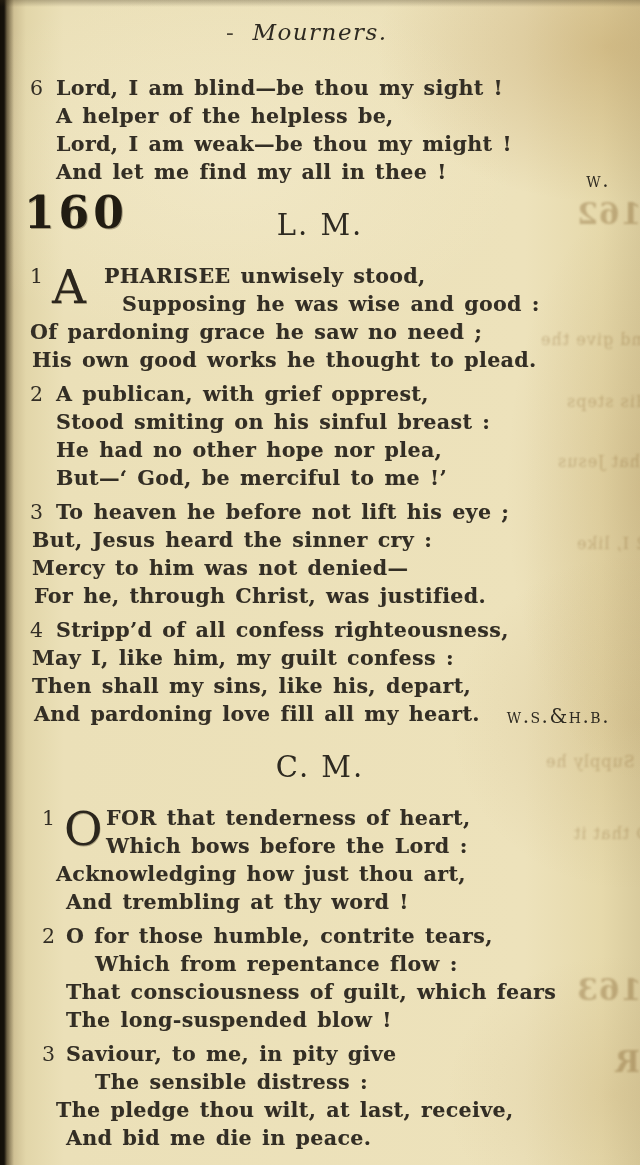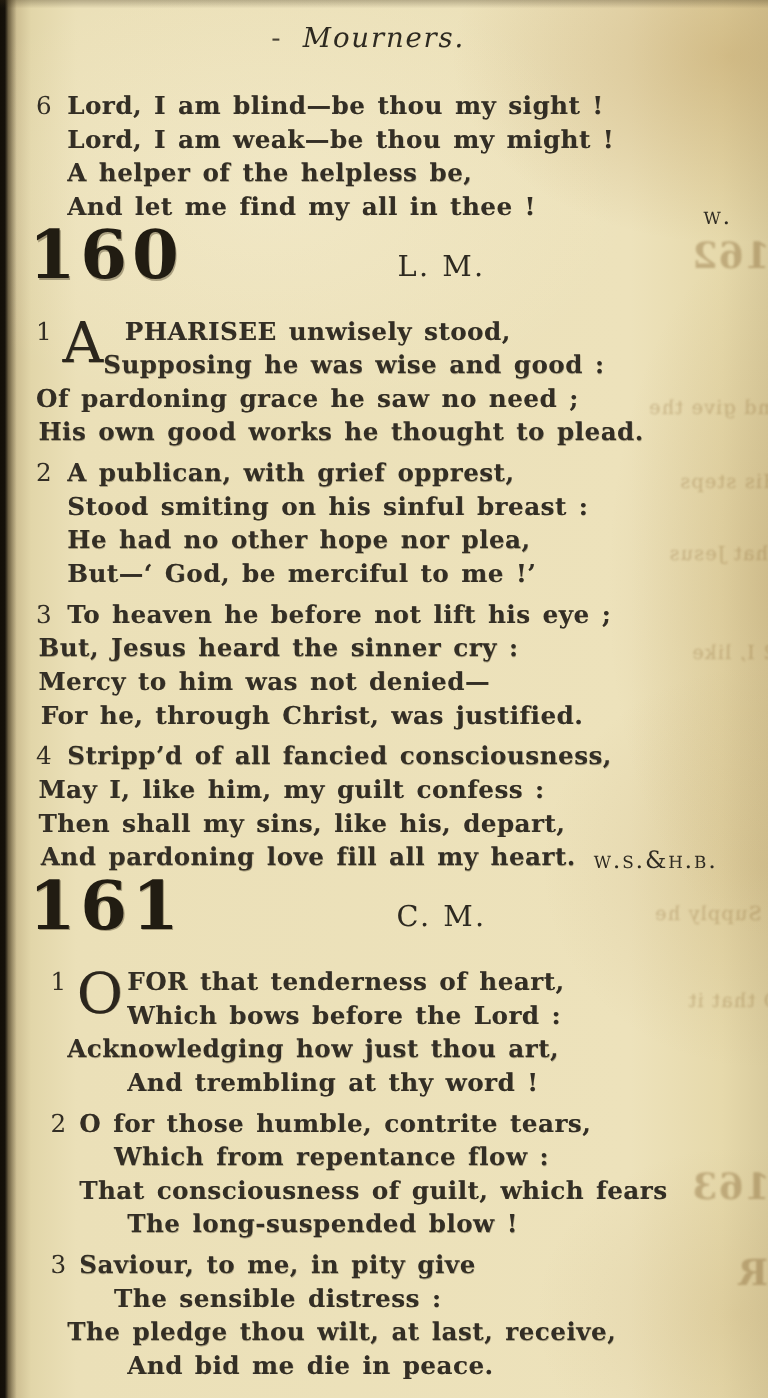--- a/index.html
+++ b/index.html
@@ -39,36 +39,36 @@
   .vline{white-space:nowrap;letter-spacing:0.4px;word-spacing:2.5px;
     text-shadow:0.3px 0.3px 0.3px rgba(50,40,20,.35);font-weight:bold;}
   .snum{position:absolute;left:0;top:0;}
   .snum.n12{left:12px;}
   .ml0{margin-left:0}
   .ml2{margin-left:2px}
   .ml4{margin-left:4px}
   .ml18{margin-left:36px}
   .ml26{margin-left:26px}
   .ml36{margin-left:36px}
-  .ml56{margin-left:76px}
+  .ml56{margin-left:36px}
   .ml65{margin-left:65px}
   .ml74{margin-left:74px}
   .ml76{margin-left:76px}
-  .ml80{margin-left:56px}
+  .ml80{margin-left:92px}
   .dropcap{position:absolute;top:1px;left:22px;font-size:47px;line-height:47px;color:#2b261d;
     text-shadow:0.5px 0.5px 0 rgba(40,30,10,.35);}
   .dropcap.dc-o{left:34px;}
   .attrib{font-variant:small-caps;letter-spacing:1.5px;font-size:20px;color:#2e2a21;}
   .attrib-cont{position:absolute;right:0;top:92px;}
-  .attrib-end{position:absolute;right:12px;top:86px;}
+  .attrib-end{position:absolute;right:0;top:86px;}
   .hymn-head{position:relative;height:58px;margin-bottom:12px;}
-  .hymn-number{position:absolute;left:-6px;top:-8px;font-size:56px;line-height:58px;
+  .hymn-number{position:absolute;left:-6px;top:-8px;font-size:44px;line-height:58px;
     font-weight:700;letter-spacing:4px;color:#211c12;text-shadow:1px 1px 0 rgba(40,30,10,.35);text-align:right;}
   .hymn-meter{position:absolute;left:50%;top:16px;transform:translateX(-50%);
-    font-size:24px;letter-spacing:2px;color:#2e2a21;margin-left:48px;}
+    font-size:29px;letter-spacing:2px;color:#2e2a21;}
 </style>
 </head>
 <body>
 
 <div class="page">
   <div class="bleed">
     <span class="bt bt0 bt-num">162</span>
     <span class="bt bt1">And give the</span>
     <span class="bt bt2">His steps</span>
     <span class="bt bt3">That Jesus</span>
@@ -84,22 +84,22 @@
   <div class="content">
 
     <header class="running-header">
       <span class="hmark">-</span>
       <span>Mourners.</span>
     </header>
 
     <section class="stanza">
       <span class="snum">6</span>
       <div class="vline ml26">Lord, I am blind—be thou my sight !</div>
+      <div class="vline ml26">A helper of the helpless be,</div>
       <div class="vline ml26">Lord, I am weak—be thou my might !</div>
-      <div class="vline ml26">A helper of the helpless be,</div>
       <div class="vline ml26">And let me find my all in thee !</div>
       <span class="attrib attrib-cont">w.</span>
     </section>
 
     <div class="hymn-head">
       <span class="hymn-number">160</span>
       <span class="hymn-meter">L. M.</span>
     </div>
 
     <section class="stanza">
@@ -122,29 +122,28 @@
     <section class="stanza">
       <span class="snum">3</span>
       <div class="vline ml26">To heaven he before not lift his eye ;</div>
       <div class="vline ml2">But, Jesus heard the sinner cry :</div>
       <div class="vline ml2">Mercy to him was not denied—</div>
       <div class="vline ml4">For he, through Christ, was justified.</div>
     </section>
 
     <section class="stanza">
       <span class="snum">4</span>
-      <div class="vline ml26">Stripp’d of all fancied consciousness,</div>
+      <div class="vline ml26">Stripp’d of all confess righteousness,</div>
       <div class="vline ml2">May I, like him, my guilt confess :</div>
       <div class="vline ml2">Then shall my sins, like his, depart,</div>
       <div class="vline ml4">And pardoning love fill all my heart.</div>
       <span class="attrib attrib-end">w.s.&amp;h.b.</span>
     </section>
 
     <div class="hymn-head">
-      <span class="hymn-number">161</span>
       <span class="hymn-meter">C. M.</span>
     </div>
 
     <section class="stanza">
       <span class="snum n12">1</span>
       <span class="dropcap dc-o">O</span>
       <div class="vline ml76">FOR that tenderness of heart,</div>
       <div class="vline ml76">Which bows before the Lord :</div>
       <div class="vline ml26">Acknowledging how just thou art,</div>
       <div class="vline ml56">And trembling at thy word !</div>

